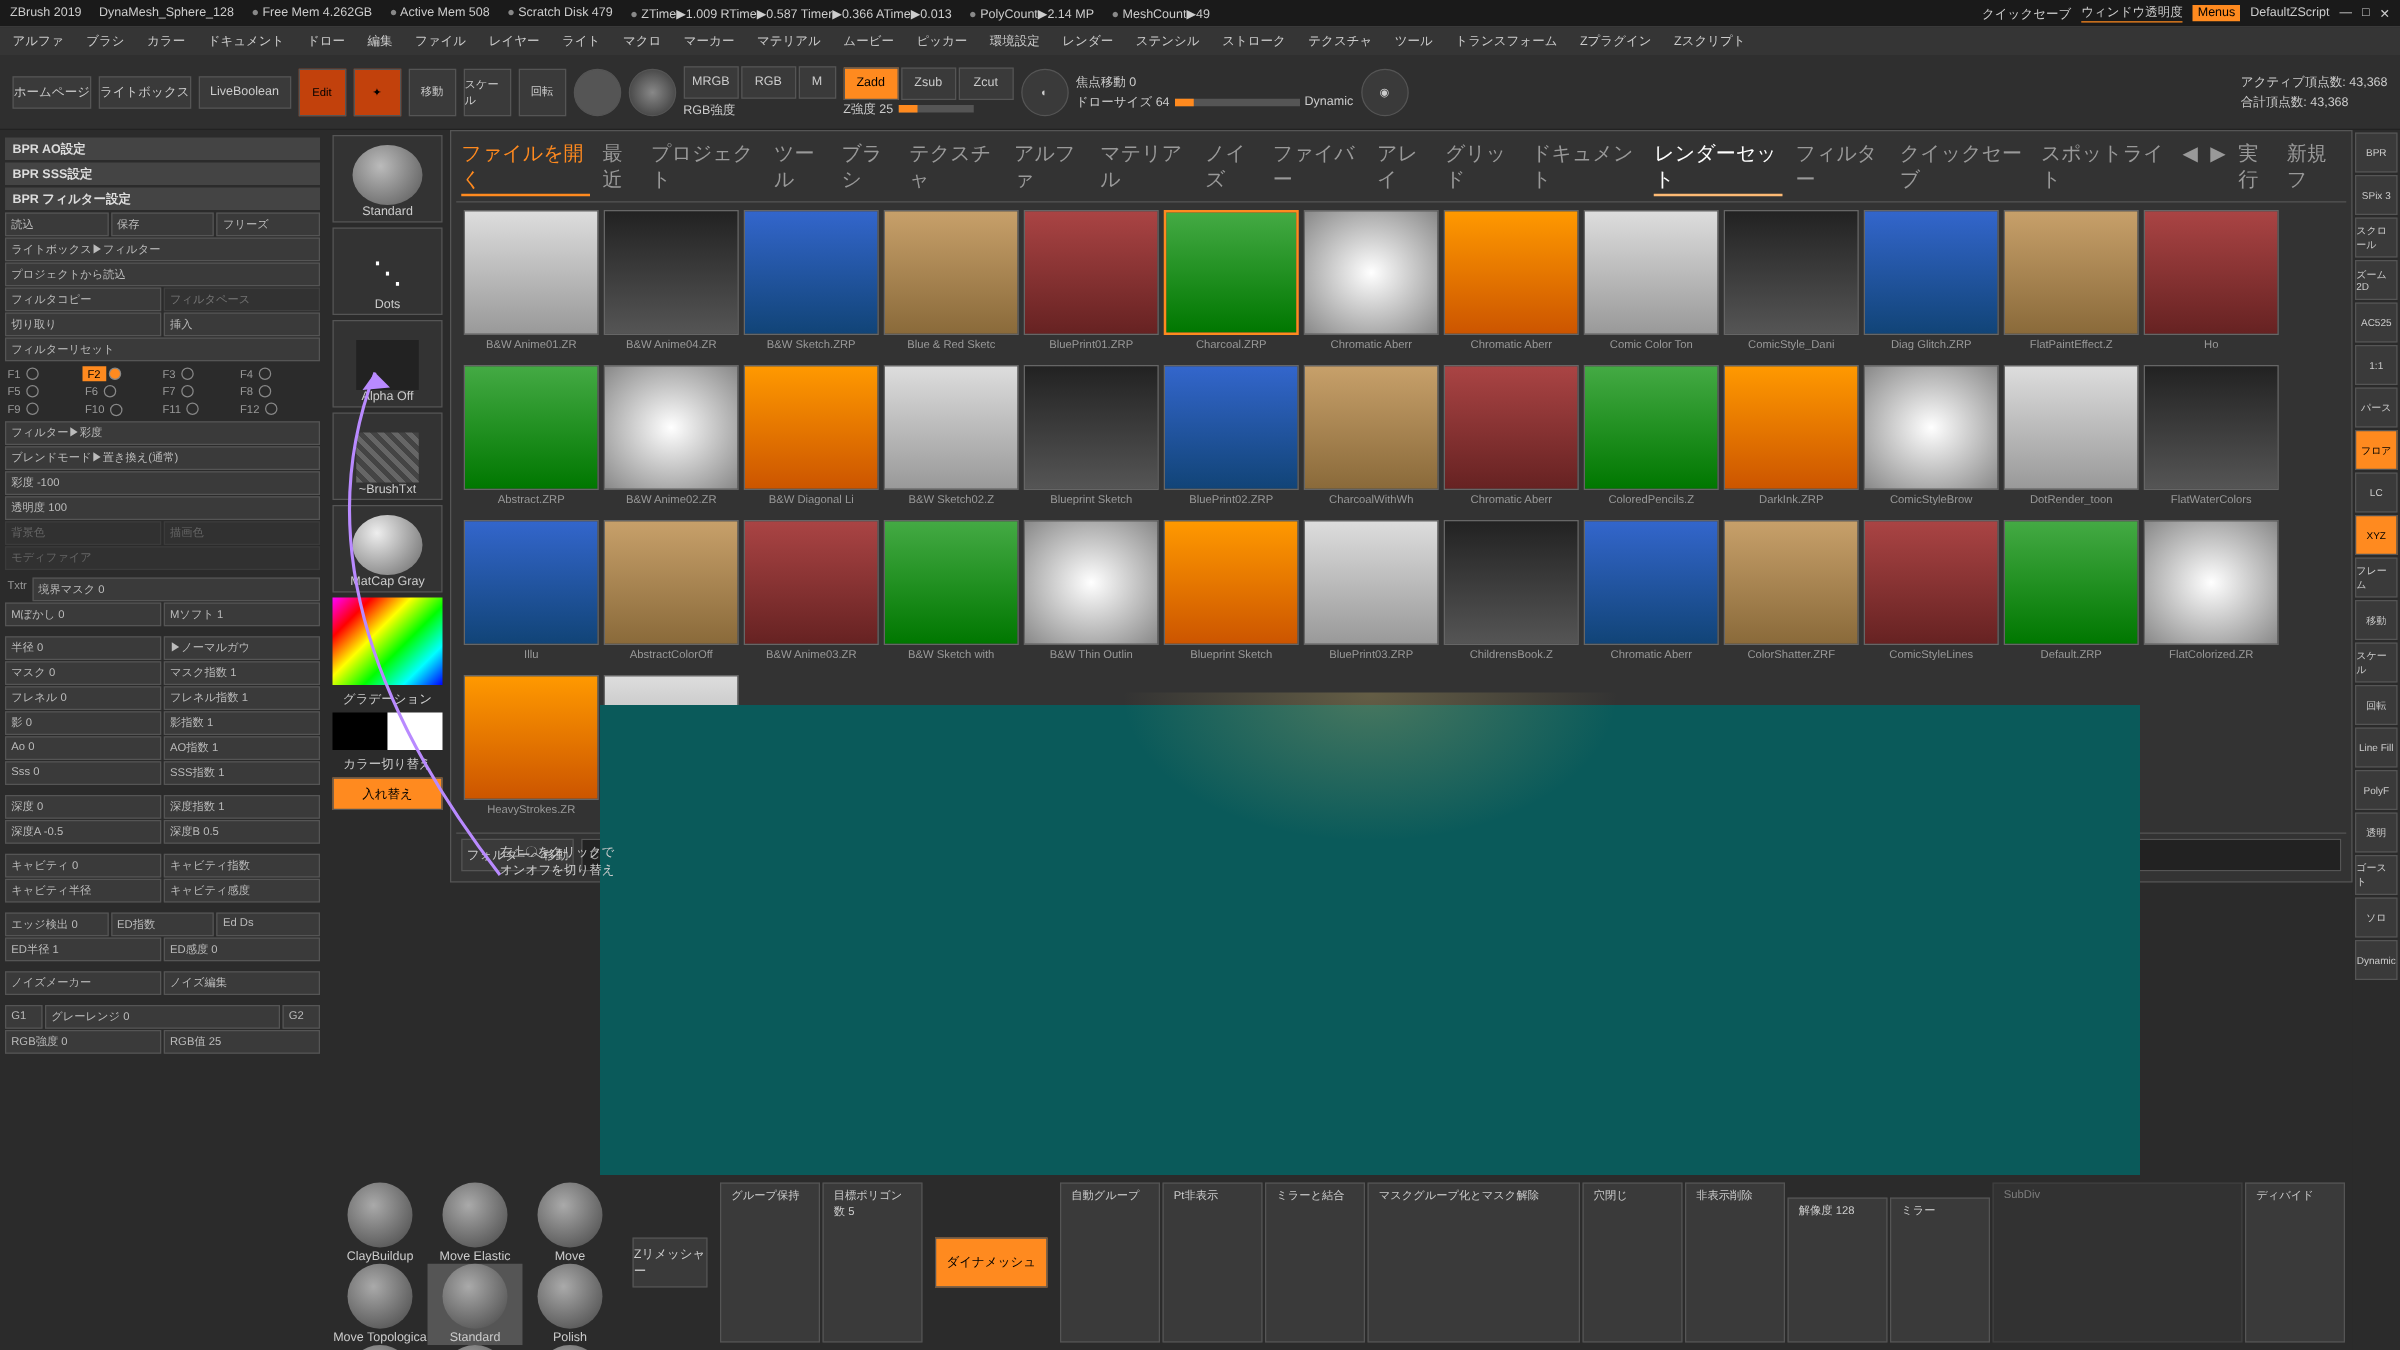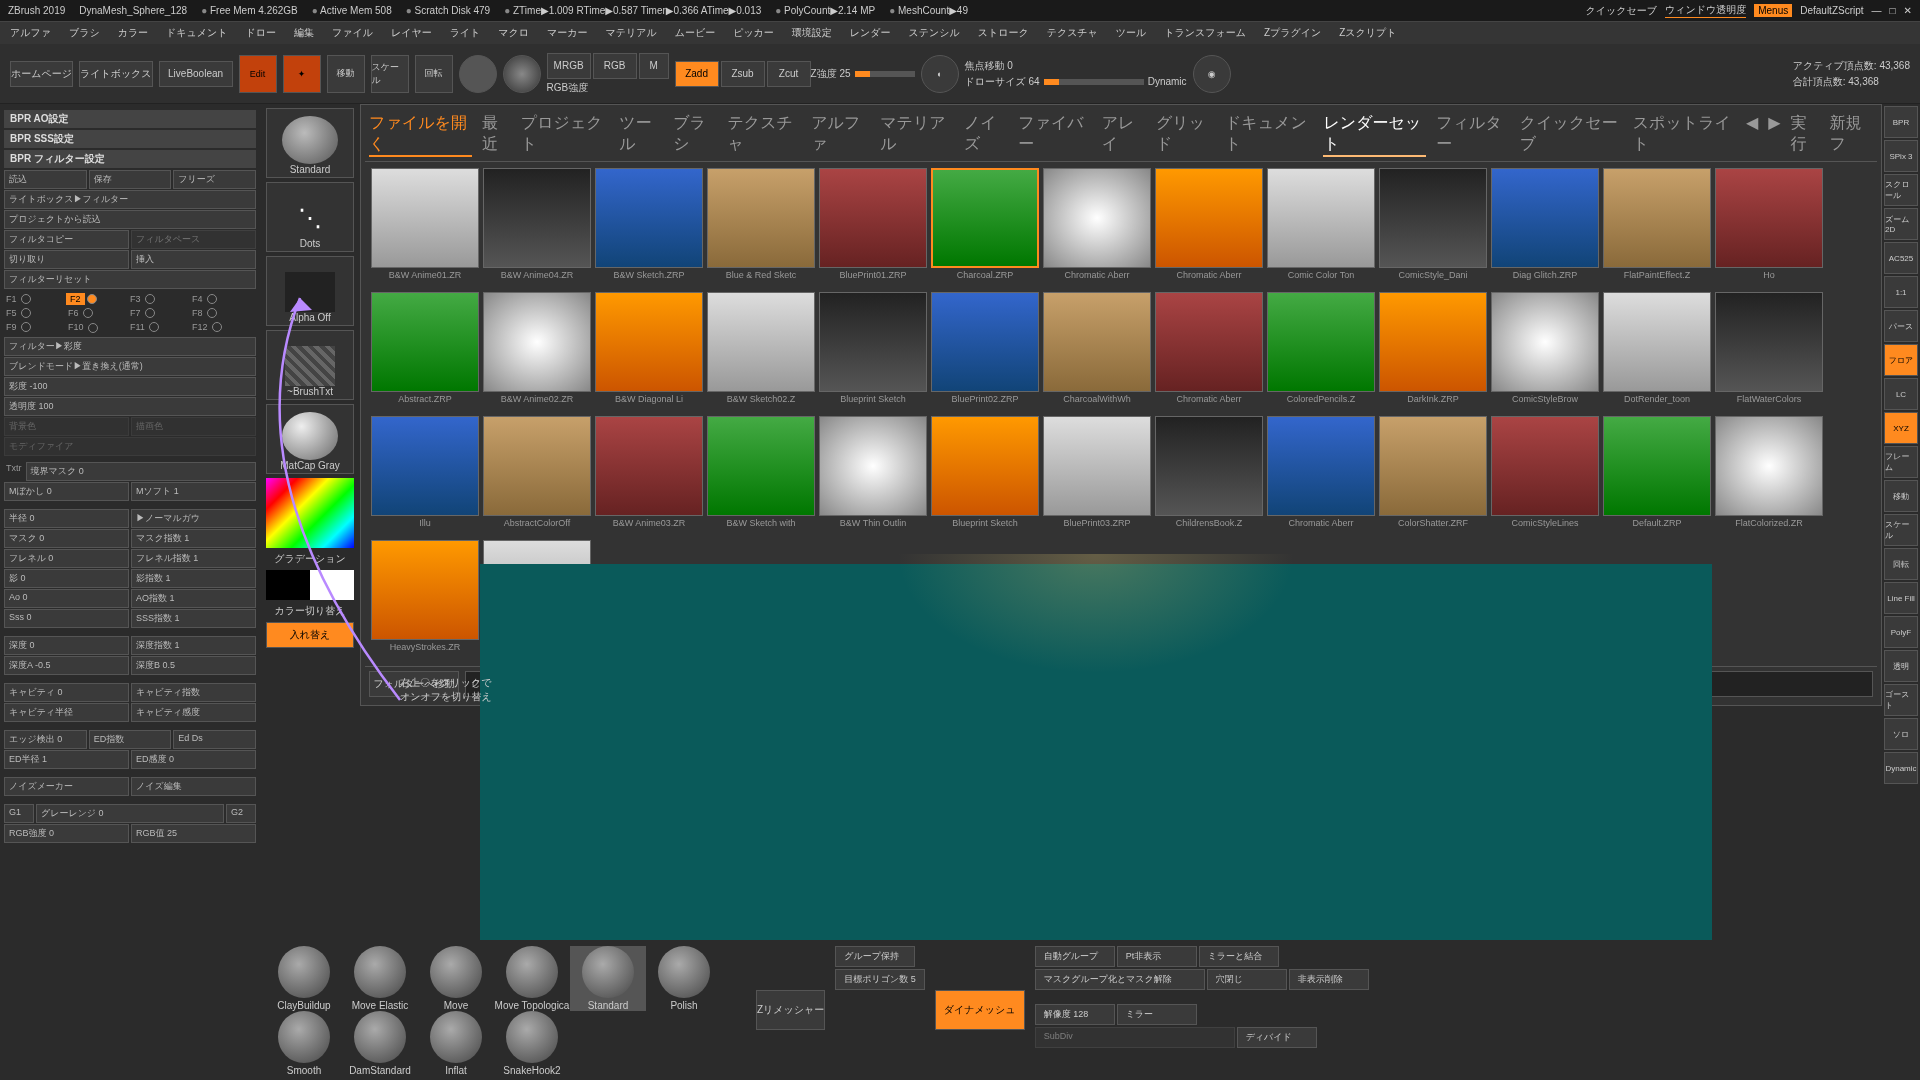--- a/index.html
+++ b/index.html
@@ -40,21 +40,21 @@
 .pathbar{display:flex;gap:6px;padding:4px;border-top:1px solid #555}
 .pathbar input{flex:1;background:#222;border:1px solid #555;color:#999;padding:2px 6px;font-size:10px}
 .viewport{position:absolute;top:460px;left:120px;right:170px;bottom:140px;background:#0a5a5a}
 .rightbar{width:38px;background:#2b2b2b;display:flex;flex-direction:column;gap:2px;padding:2px}
 .rightbar .rb{width:34px;height:32px;background:#3a3a3a;border:1px solid #555;font-size:8px;display:flex;align-items:center;justify-content:center;cursor:pointer}
 .rightbar .rb.orange{background:#ff8a1f;color:#000}
 .bottombar{position:absolute;bottom:0;left:260px;right:38px;height:140px;background:#2b2b2b;display:flex;padding:6px;gap:10px}
 .brushslot{width:76px;display:flex;flex-direction:column;align-items:center;gap:2px}
 .brushslot .b{width:52px;height:52px;background:radial-gradient(circle at 40% 35%,#aaa,#444);border-radius:50%}
 .brushslot.sel{background:#555}
-.btgrid{display:flex;flex-direction:column;gap:2px}
+.btgrid{display:flex;gap:2px}
 .btgrid .r{display:flex;gap:2px}
 .btgrid .c{background:#3a3a3a;padding:3px 8px;border:1px solid #555;font-size:9px;min-width:80px}
 .annotation{position:absolute;color:#b98aff;font-size:28px;pointer-events:none;z-index:999;line-height:1.4}
 svg.arrow{position:absolute;pointer-events:none;z-index:998}
 .topright{margin-left:auto;display:flex;gap:8px;align-items:center}
 .topright .orange{background:#ff8a1f;color:#000;padding:1px 4px}
 .statstack{display:flex;flex-direction:column;gap:2px;font-size:10px}
 </style>
 </head>
 <body style="transform: scale(1);">
@@ -119,21 +119,21 @@
   <div class="iconbtn" style="border-radius:50%;background:#555"></div>
   <div class="iconbtn" style="border-radius:50%;background:radial-gradient(#888,#333)"></div>
   <div style="display:flex;flex-direction:column;gap:2px">
     <div style="display:flex;gap:2px">
       <div class="tbtn" style="min-width:44px">MRGB</div>
       <div class="tbtn" style="min-width:44px">RGB</div>
       <div class="tbtn" style="min-width:30px">M</div>
     </div>
     <div class="label">RGB強度</div>
   </div>
-  <div style="display:flex;flex-direction:row;gap:0">
+  <div style="display:flex;flex-direction:column;gap:0">
     <div style="display:flex;gap:2px">
       <div class="tbtn orange" style="min-width:44px">Zadd</div>
       <div class="tbtn" style="min-width:44px">Zsub</div>
       <div class="tbtn" style="min-width:44px">Zcut</div>
     </div>
     <div style="display:flex;align-items:center;gap:4px">
         <span class="label">Z強度 25</span>
         <div style="width:60px;height:6px;background:#555">
           <div style="width:25%;height:100%;background:#ff8a1f"></div>
         </div>

